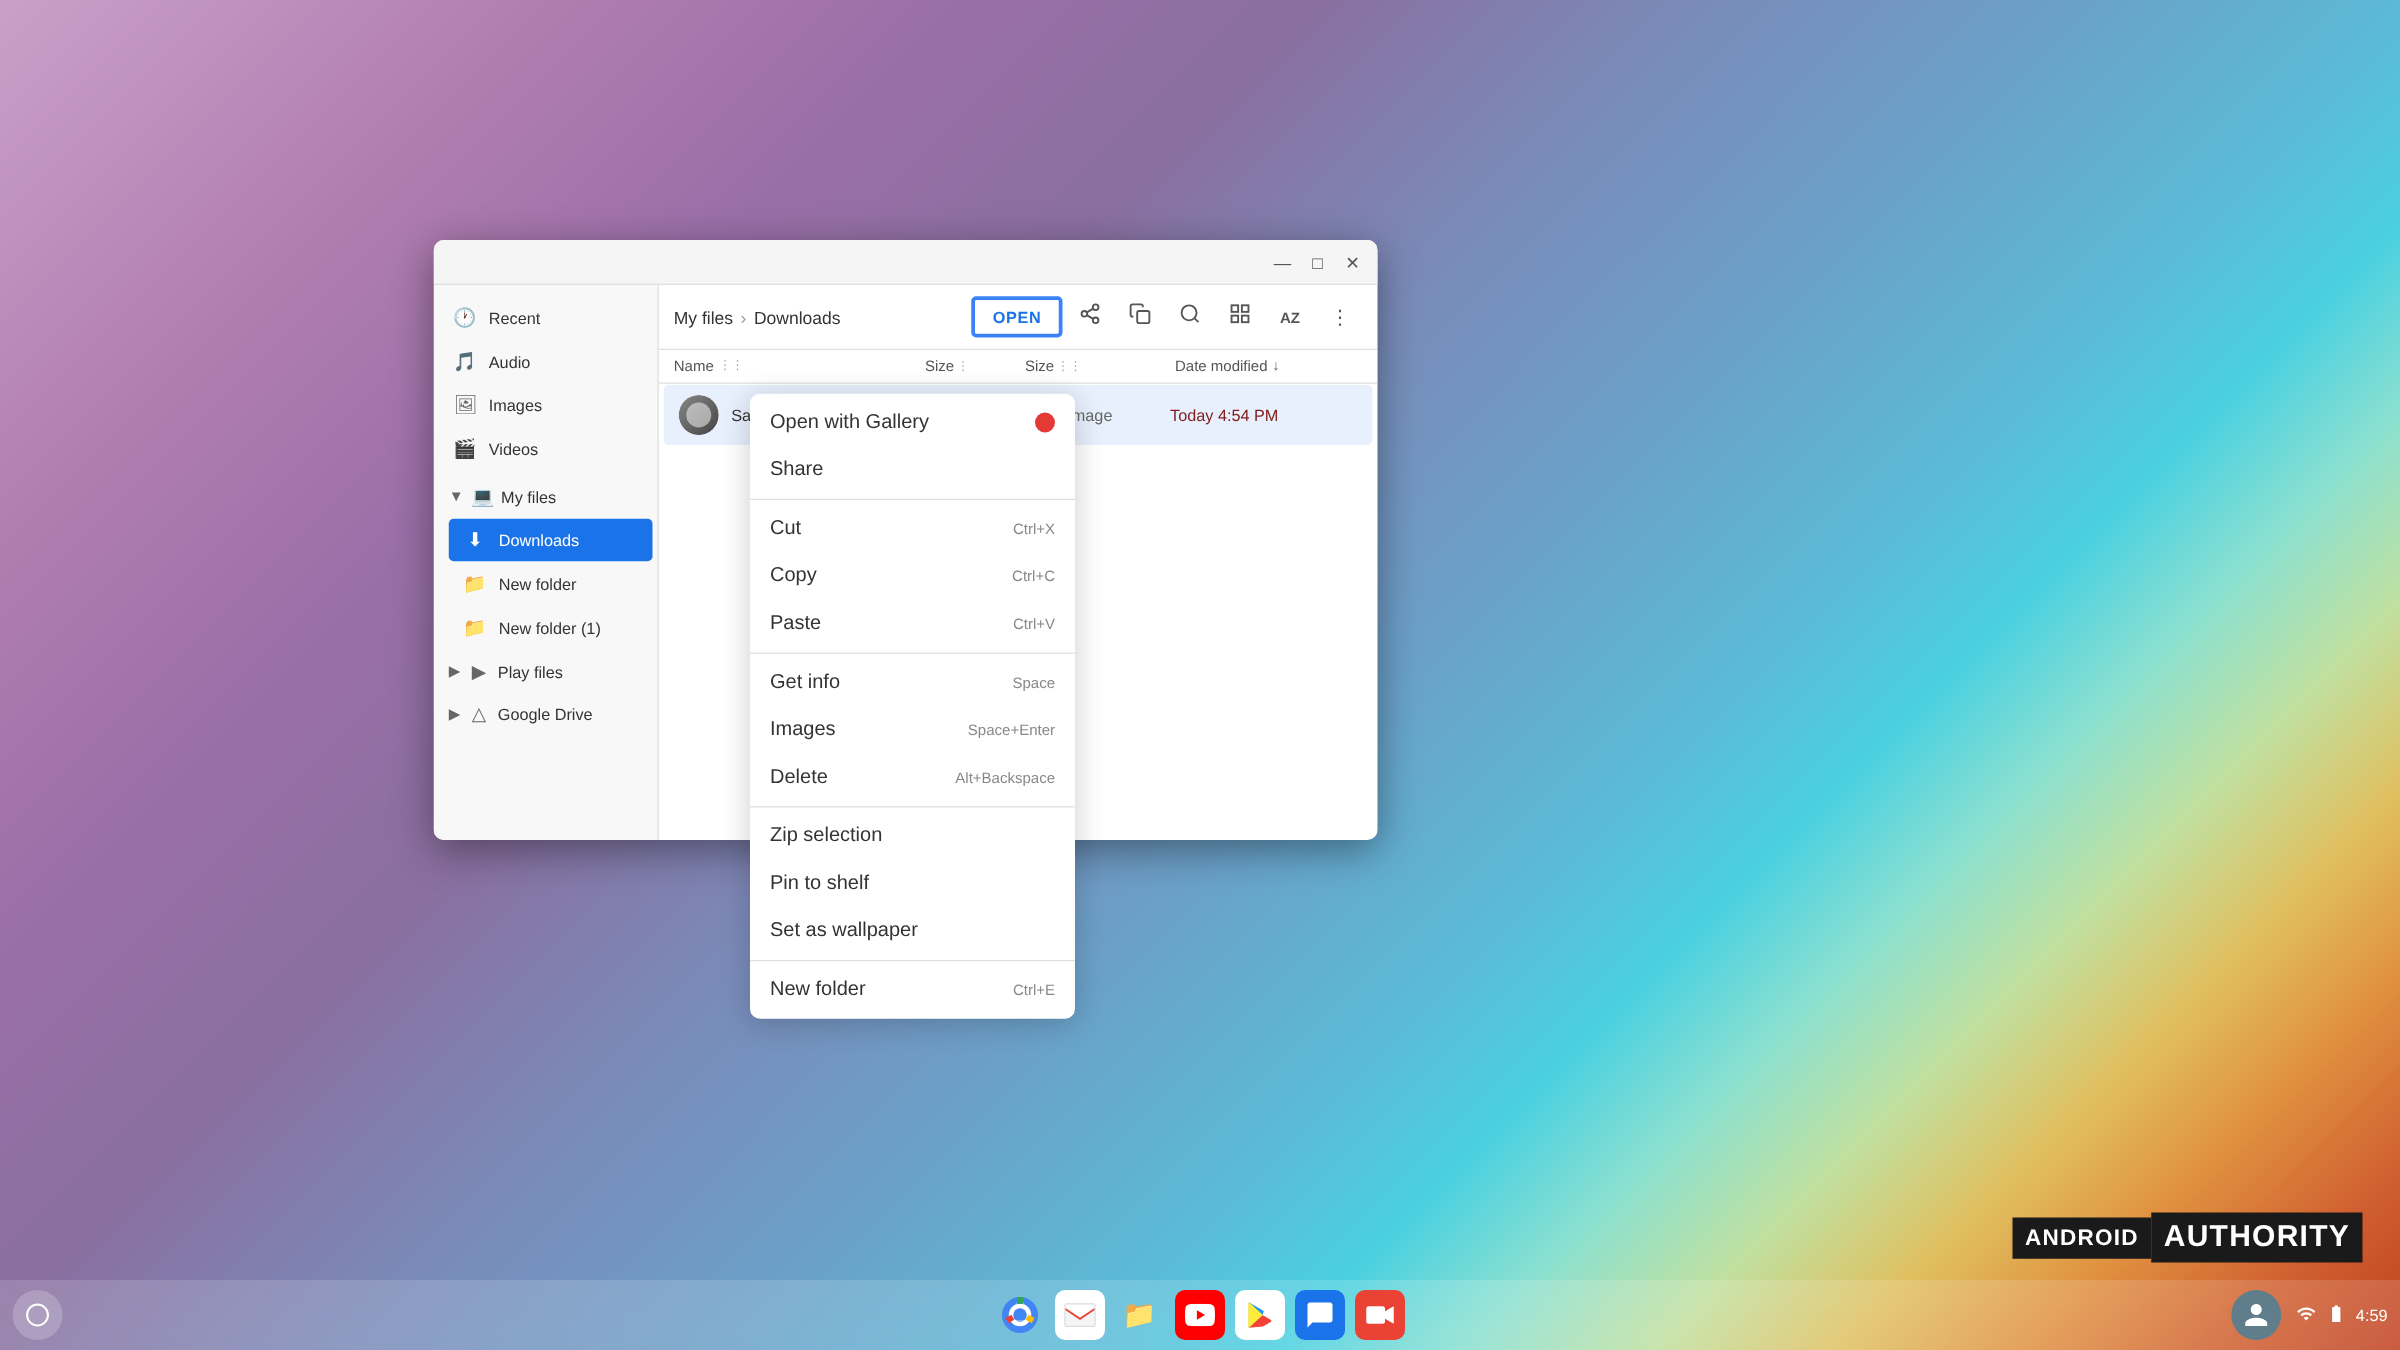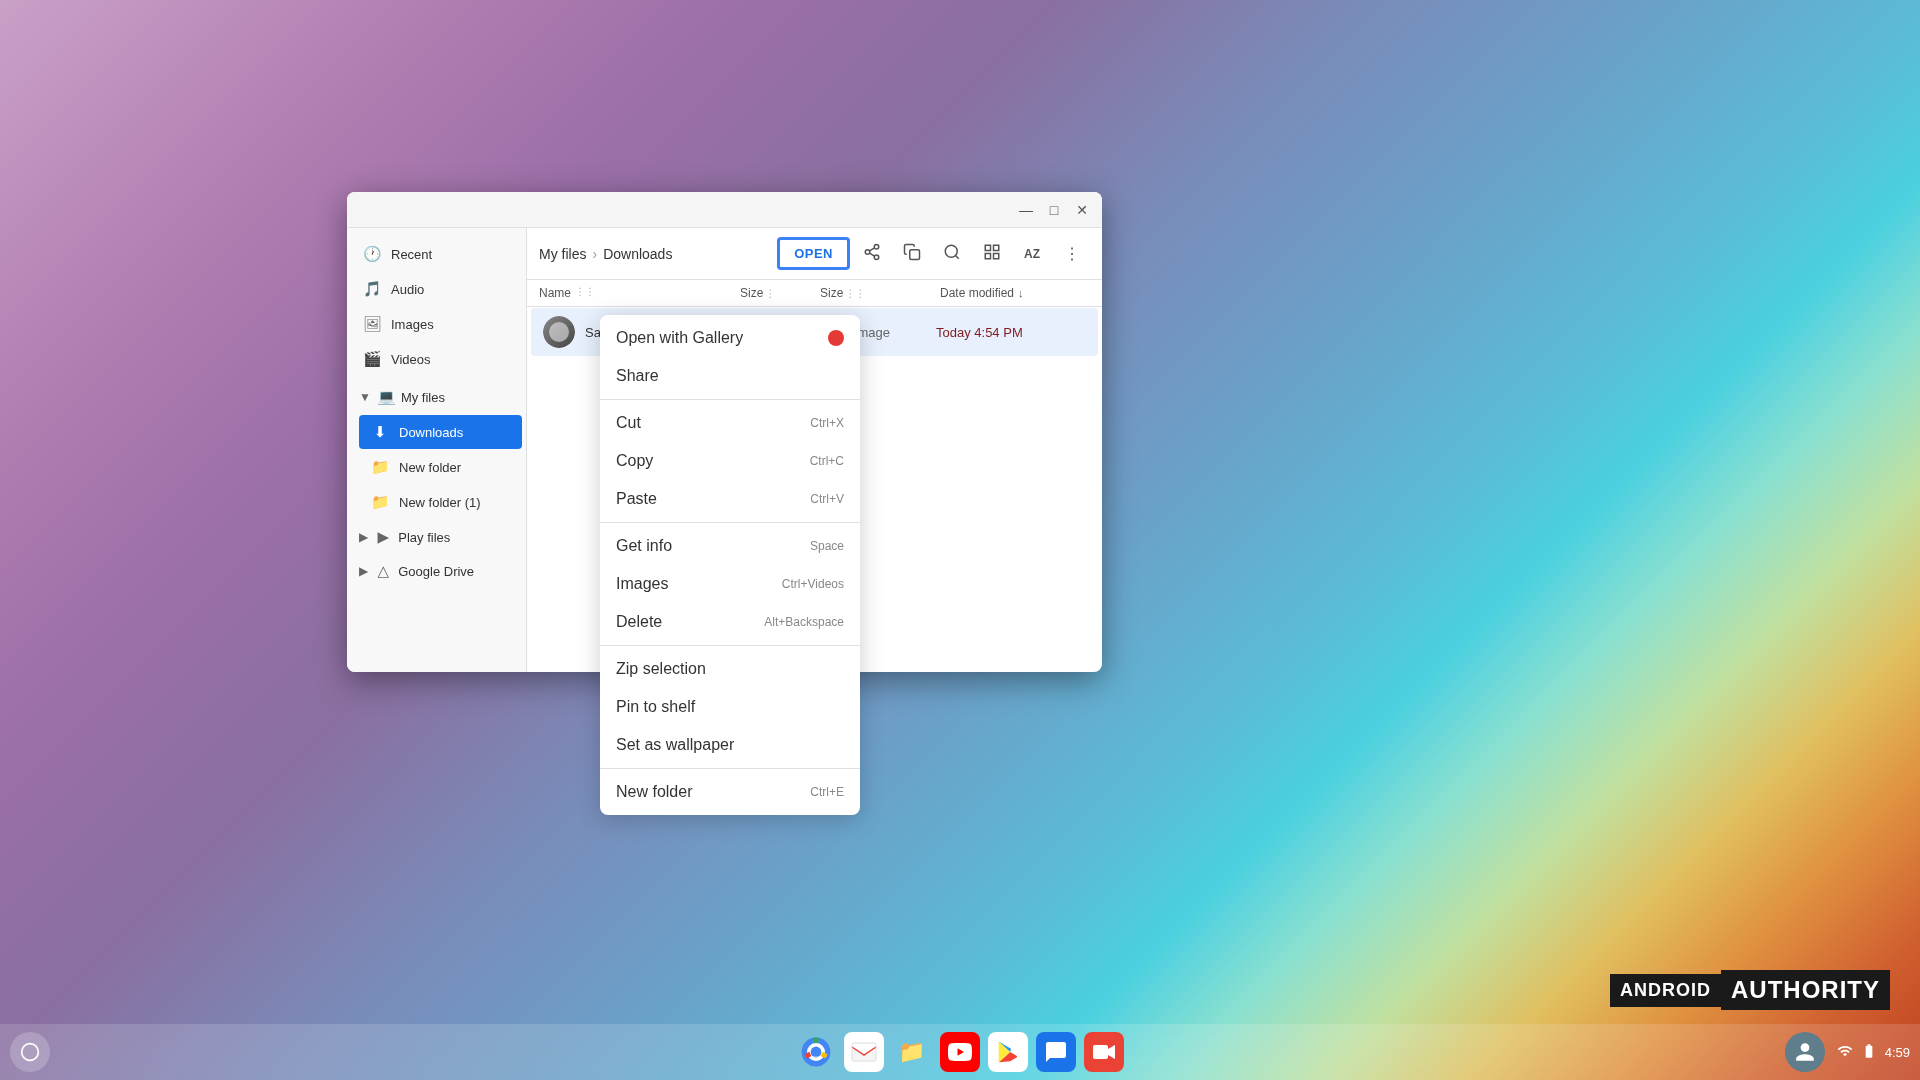--- a/index.html
+++ b/index.html
@@ -597,21 +597,21 @@
       <span class="ctx-item-label">Paste</span>
       <span class="ctx-item-shortcut">Ctrl+V</span>
     </div>
     <div class="ctx-divider"></div>
     <div class="ctx-item">
       <span class="ctx-item-label">Get info</span>
       <span class="ctx-item-shortcut">Space</span>
     </div>
     <div class="ctx-item">
       <span class="ctx-item-label">Images</span>
-      <span class="ctx-item-shortcut">Ctrl+Videos</span>
+      <span class="ctx-item-shortcut">Space+Enter</span>
     </div>
     <div class="ctx-item">
       <span class="ctx-item-label">Delete</span>
       <span class="ctx-item-shortcut">Alt+Backspace</span>
     </div>
     <div class="ctx-divider"></div>
     <div class="ctx-item">
       <span class="ctx-item-label">Zip selection</span>
     </div>
     <div class="ctx-item">

